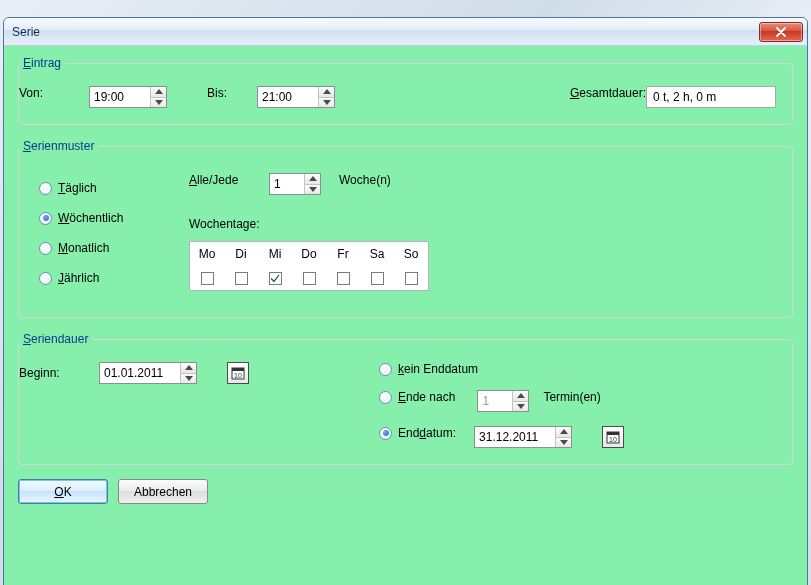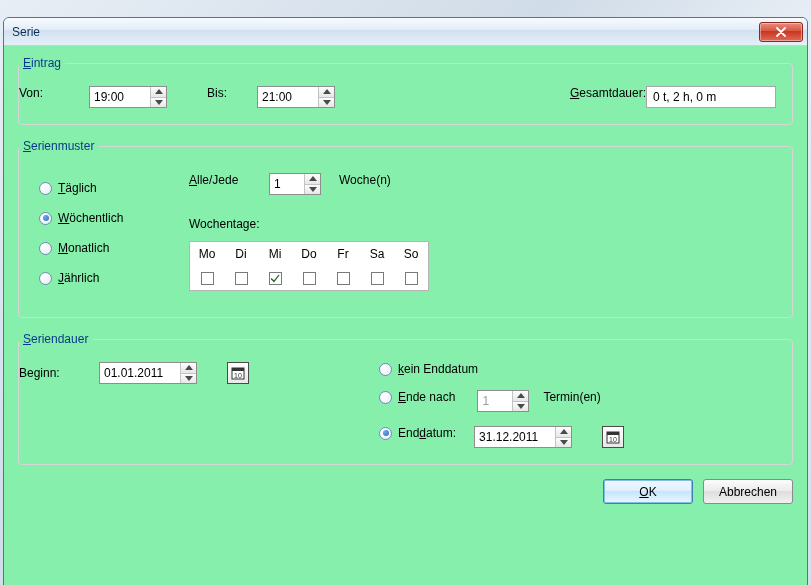--- a/index.html
+++ b/index.html
@@ -117,21 +117,21 @@
     font-size:12px;
   }
   .date-wrap { display:inline-flex; align-items:stretch;gap:28px; }
   .cal-btn {
     width:22px; height:22px; border:1px solid #4a4a4a; margin-left:2px;
     background:linear-gradient(#fff,#e8e8e8);
     display:flex; align-items:center; justify-content:center;
   }
   .cal-btn svg { width:14px; height:14px; }
   
-  .btnbar { display:flex; justify-content:flex-end; gap:10px; margin-top:4px; margin-bottom:4px;}
+  .btnbar { display:flex; justify-content:flex-start; gap:10px; margin-top:4px; margin-bottom:4px;}
   .btn {
     min-width:90px; height:25px; padding:0 12px;
     border:1px solid #8a8a8a; border-radius:3px;
     background:linear-gradient(#fcfcfc,#ebebeb 48%, #dedede 49%, #f0f0f0);
     display:flex; align-items:center; justify-content:center;
   }
   .btn.primary {
     border:1px solid #3c7fb1;
     background:linear-gradient(#f3f9ff,#dcefff 48%, #c5e4ff 49%, #edf6ff);
     box-shadow:0 0 0 1px #7fbfe8 inset;

